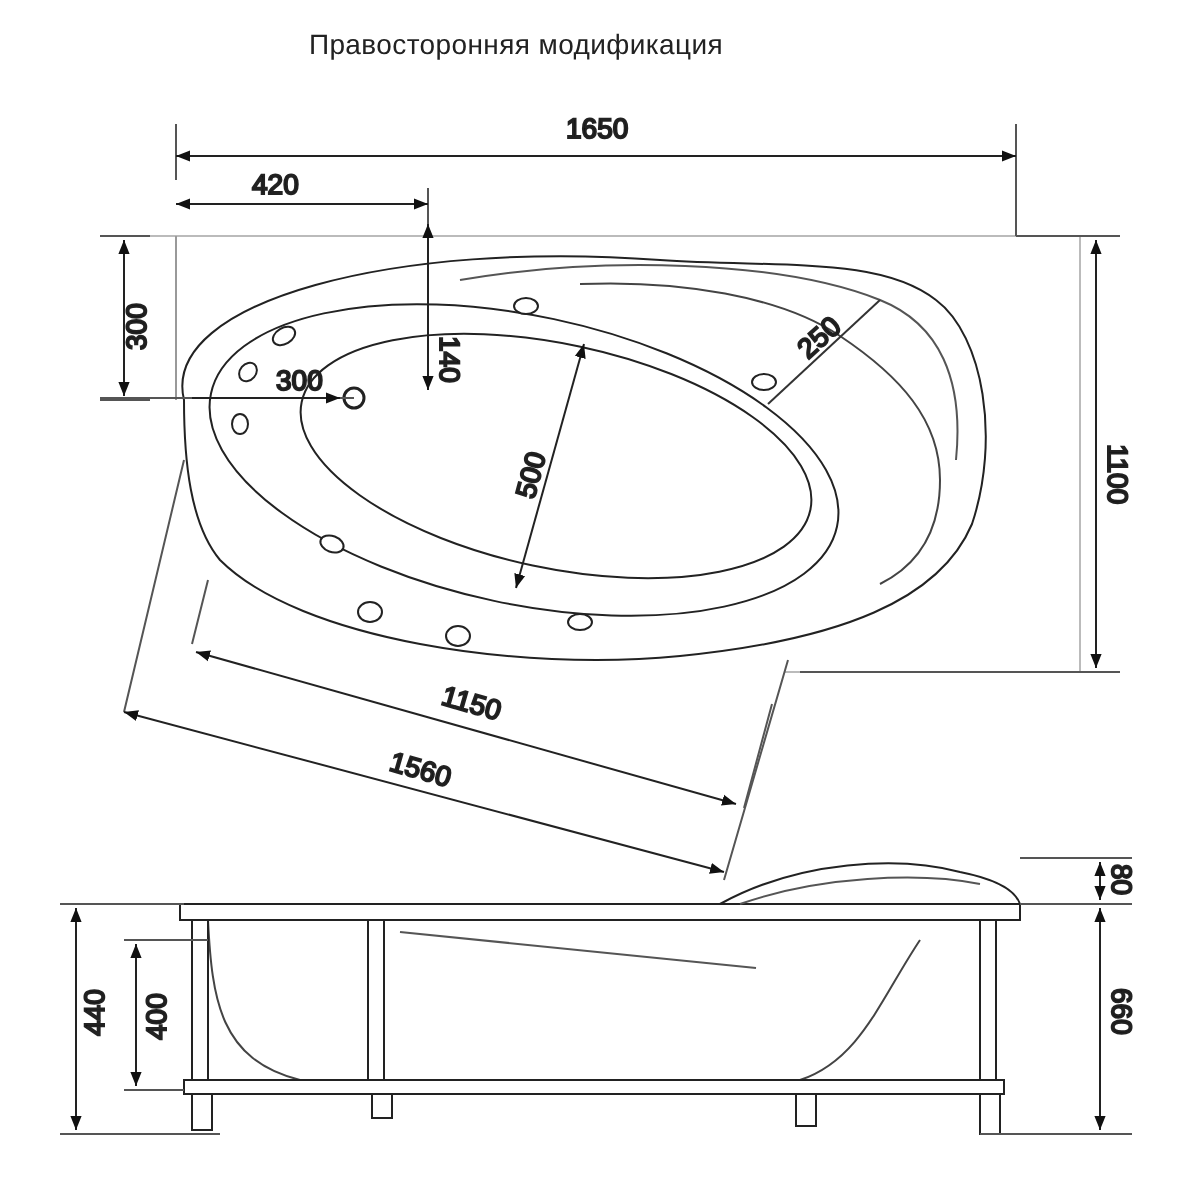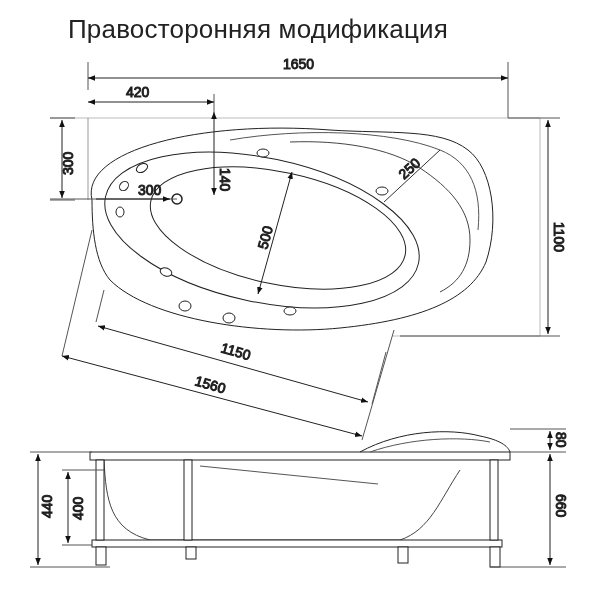--- a/index.html
+++ b/index.html
@@ -1,17 +1,17 @@
 <!DOCTYPE html>
 <html><head>
 <meta charset="utf-8">
 <style>
   html, body { margin: 0; padding: 0; background: #ffffff; }
   body { width: 600px; height: 600px; position: relative; overflow: hidden; font-family: "Liberation Sans", sans-serif; }
-  .title { position: absolute; left: 0; top: 14px; width: 516px; text-align: center; font-size: 26px; color: #222; letter-spacing: 0.2px; }
+  .title { position: absolute; left: 0; top: 14px; width: 516px; text-align: center; font-size: 14px; color: #222; letter-spacing: 0.2px; }
   svg { position: absolute; left: 0; top: 0; }
   .dim { font-family: "Liberation Sans", sans-serif; font-size: 14px; fill: #111; }
 </style>
 </head>
 <body>
 
 <div class="title">Правосторонняя модификация</div>
 
 <svg width="600" height="600" viewBox="0 0 600 600" stroke="#222" fill="none" stroke-width="1">
   <defs>

